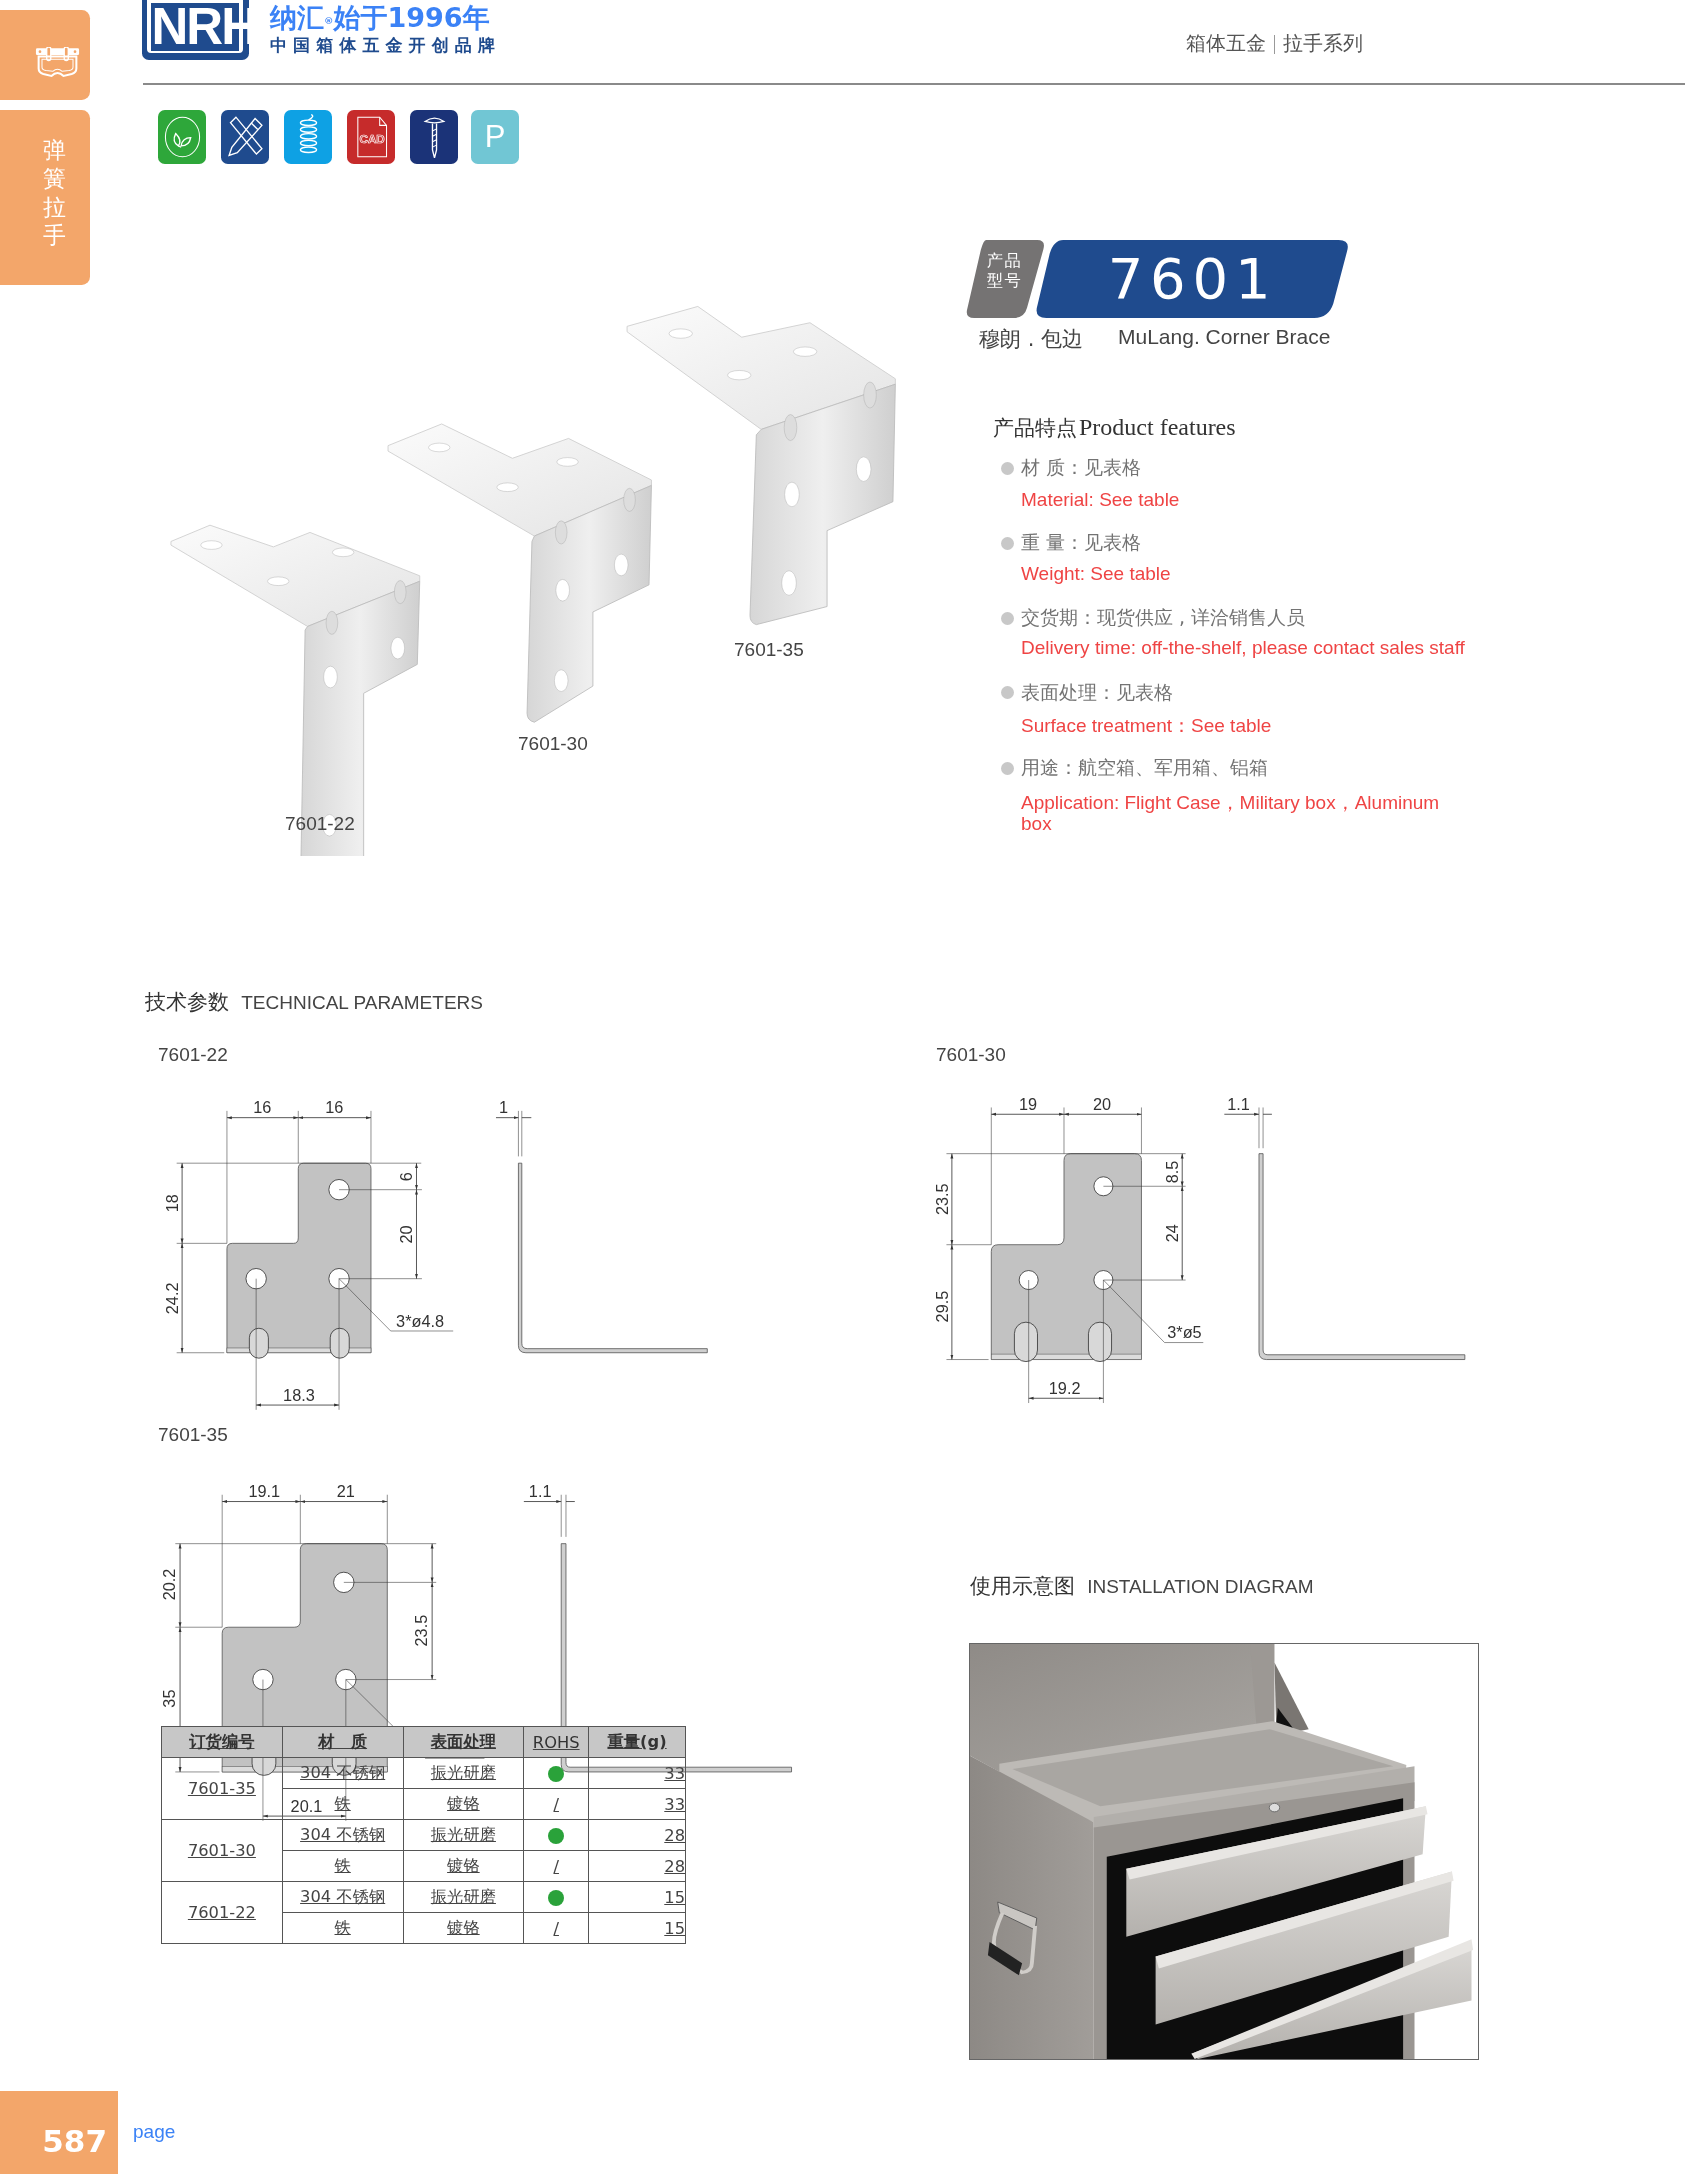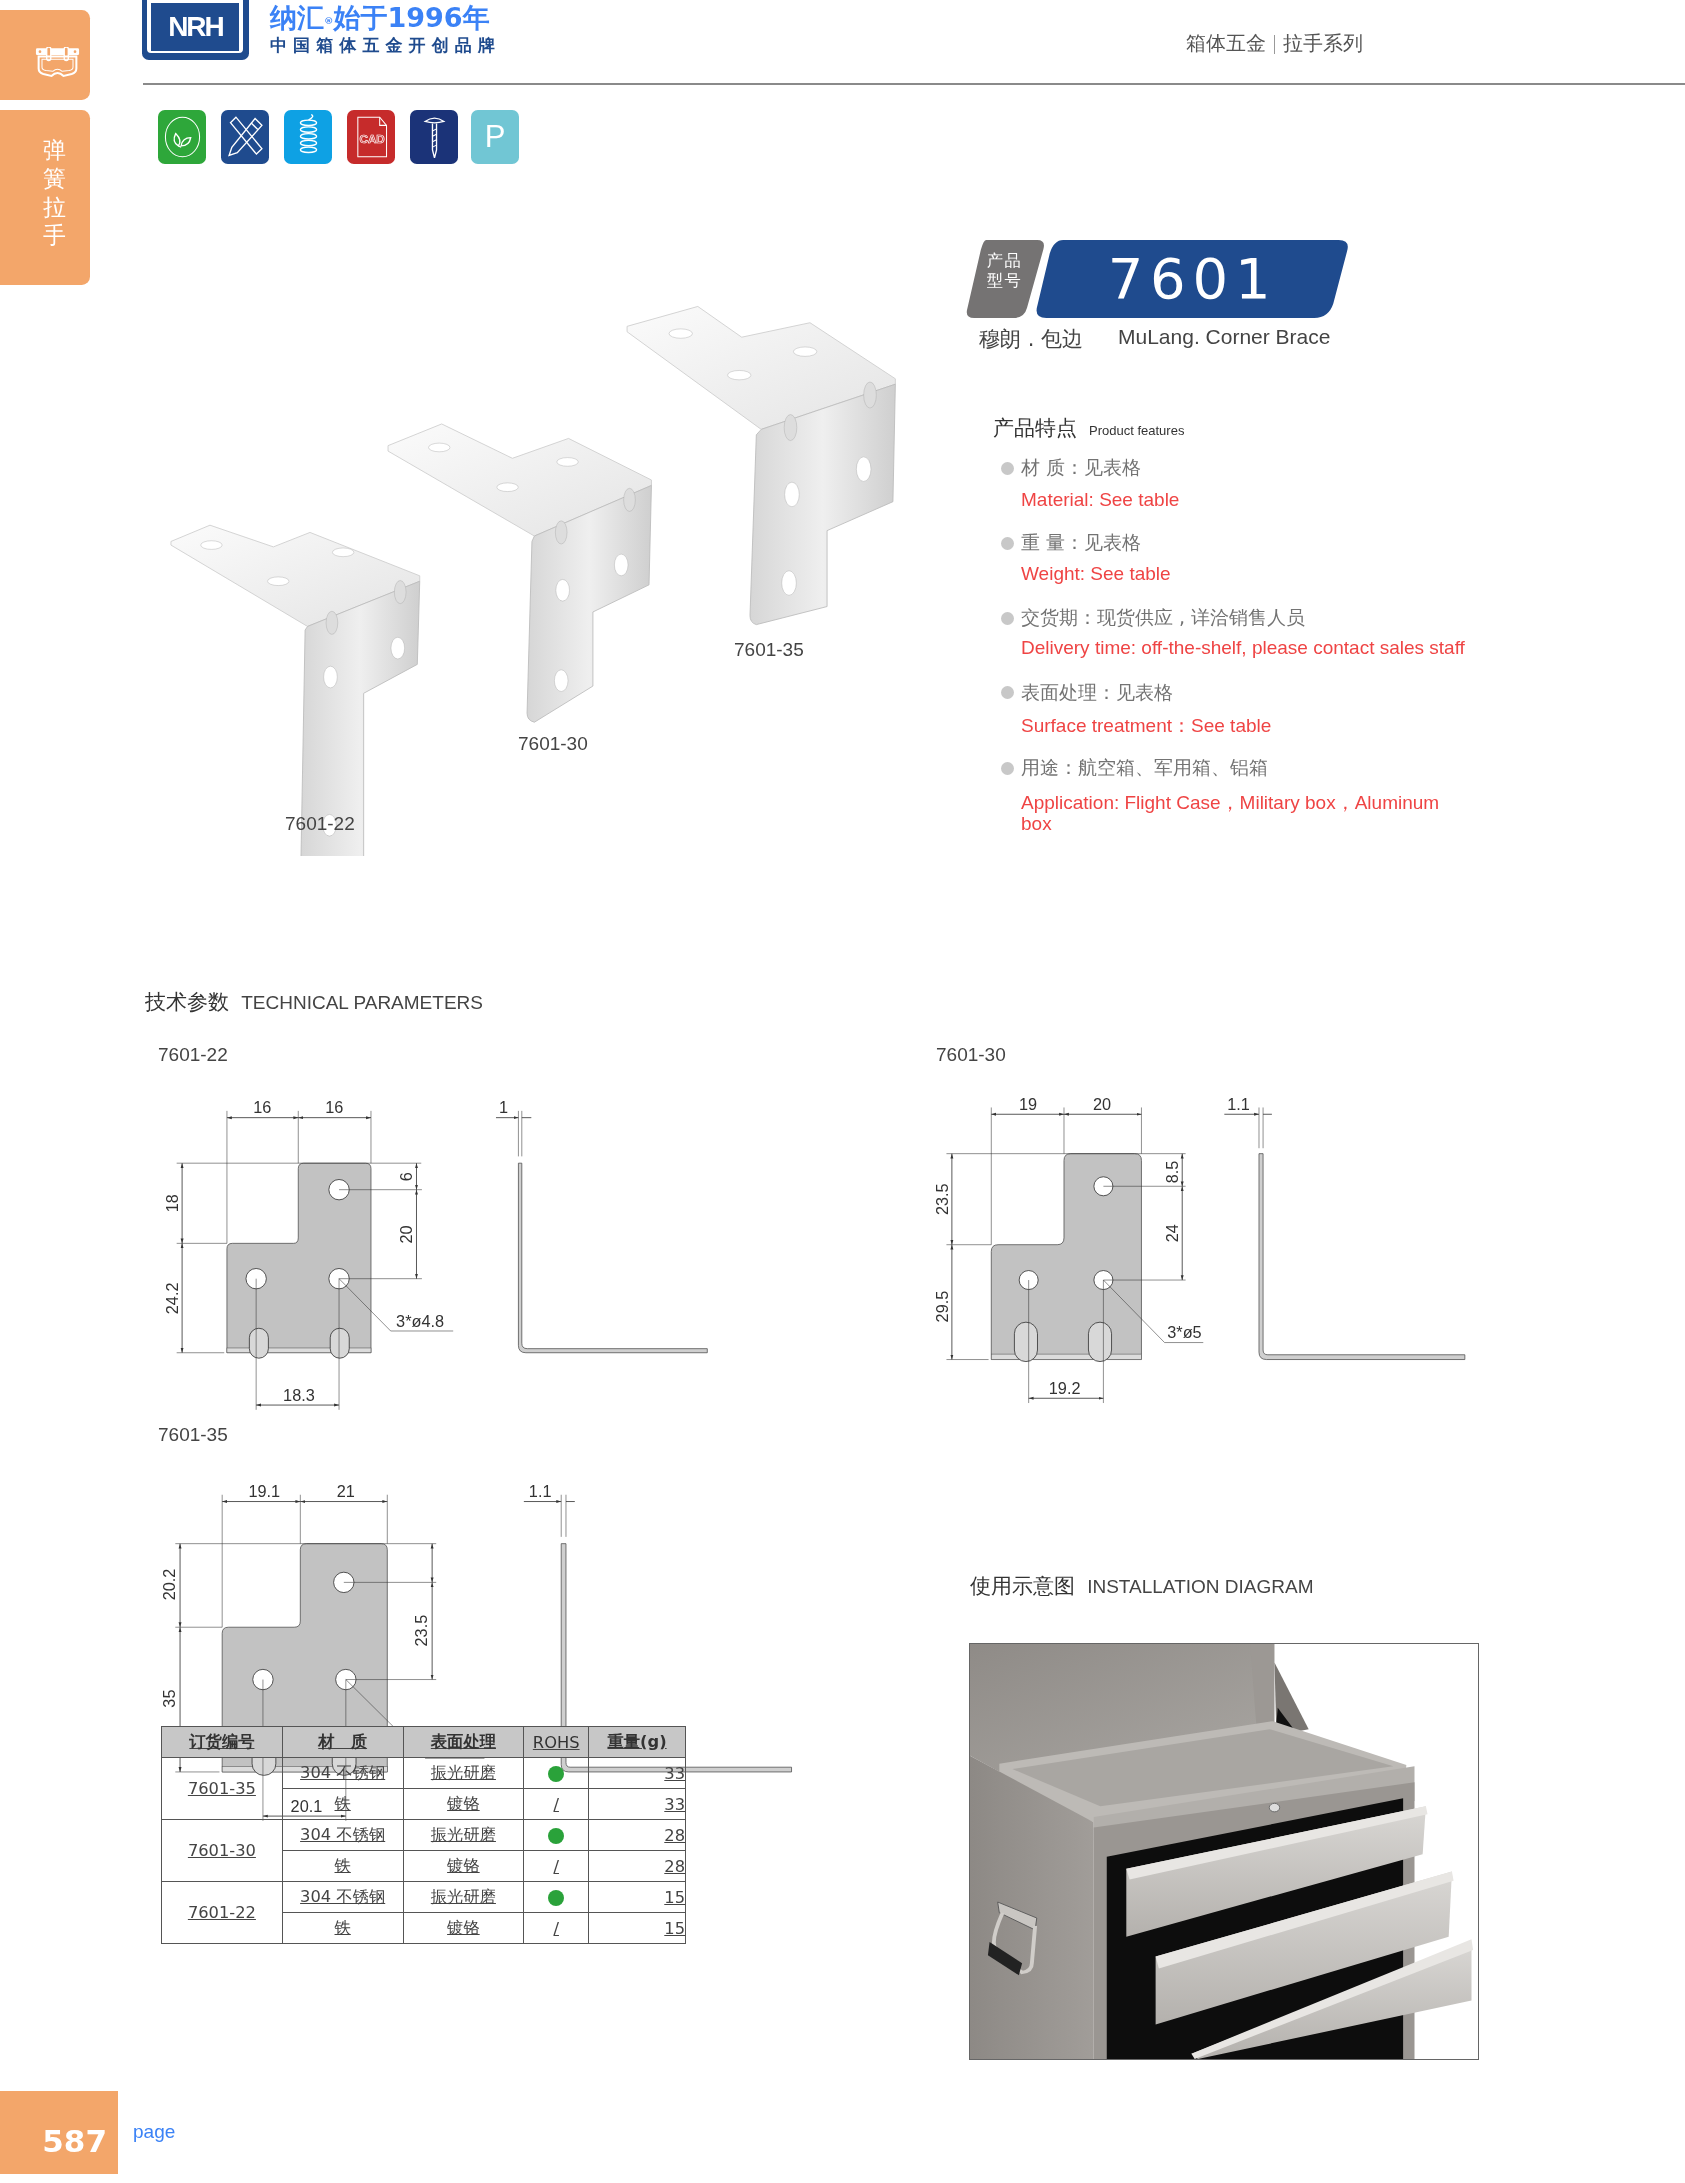--- a/index.html
+++ b/index.html
@@ -7,21 +7,21 @@
          font-family:"DejaVu Sans", "Liberation Sans", sans-serif; color:#3a3a3a; }
   .abs { position:absolute; }
   .tab { position:absolute; left:0; width:90px; background:#f3a66a; border-radius:0 8.2px 8.2px 0; }
   .tab-text { position:absolute; left:41px; width:27px; color:#fff; font-size:23px; line-height:28.5px;
               text-align:center; font-weight:300; }
   .logo-box { position:absolute; left:142px; top:0; width:107px; height:60px; background:#1f4b8e;
               border-radius:0 0 6.8px 6.8px; }
   .logo-inner { position:absolute; left:5.4px; top:0; width:96px; height:53px; background:#fff;
                 border-radius:0 0 4.1px 4.1px; }
   .logo-nrh { position:absolute; left:9.5px; top:2.7px; width:88px; height:48px; background:#1f4b8e;
-              color:#fff; font-family:"Liberation Sans", sans-serif; font-weight:bold; font-size:28px;
+              color:#fff; font-family:"Liberation Sans", sans-serif; font-weight:bold; font-size:51px;
               line-height:48px; text-align:center; letter-spacing:-2px; }
   .slogan1 { position:absolute; left:270px; top:1.4px; font-size:27px; font-weight:bold; color:#3b82f6;
              white-space:nowrap; line-height:33px; }
   .slogan1 sup { font-size:9.5px; vertical-align:top; position:relative; top:2.7px; }
   .slogan2 { position:absolute; left:270px; top:34px; font-size:17px; font-weight:bold; color:#1f4b8e;
              letter-spacing:6.1px; white-space:nowrap; line-height:22px; }
   .header-cat { position:absolute; left:1186px; top:30px; font-size:20px; color:#555; white-space:nowrap; }
   .header-cat .sep { display:inline-block; width:0.7px; height:19px; background:#999; margin:0 8.2px;
                      vertical-align:middle; }
   .header-line { position:absolute; left:143px; top:83px; width:1542px; height:2px; background:#8a8a8a; }
@@ -31,21 +31,21 @@
   .badge-blue { position:absolute; left:1036px; top:240px; width:313px; height:78px; }
   .badge-label { position:absolute; left:984px; top:251px; color:#fff; font-size:16.3px; line-height:20.4px;
                  width:41px; text-align:center; letter-spacing:1.4px; }
   .badge-model { position:absolute; left:1036px; top:240px; width:313px; height:78px; color:#fff;
                  font-size:56px; line-height:78px; text-align:center; letter-spacing:6.8px;
                  font-family:"DejaVu Sans", sans-serif; }
   .subtitle-cn { position:absolute; left:979px; top:325px; font-size:21px; color:#444; white-space:nowrap; }
   .subtitle-en { position:absolute; left:1118px; top:325px; font-size:21px; color:#444; white-space:nowrap;
                  font-family:"Liberation Sans", sans-serif; }
   .feat-title { position:absolute; left:993px; top:414px; font-size:21px; color:#333; white-space:nowrap; }
-  .feat-title .en { font-family:Liberation Sans, sans-serif; font-size:13px; margin-left:12px; }
+  .feat-title .en { font-family:Liberation Serif, serif; font-size:24px; margin-left:2px; }
   .feat-bullet { position:absolute; left:1001px; width:13px; height:13px; border-radius:50%; background:#c8c8c8; }
   .feat-cn { position:absolute; left:1021px; font-size:19px; color:#737373; white-space:nowrap; }
   .feat-en { position:absolute; left:1021px; font-size:19px; color:#ef4444; white-space:nowrap;
              font-family:"Liberation Sans", sans-serif; }
   .prod-label { position:absolute; font-size:19px; color:#444; font-family:"Liberation Sans", sans-serif; }
   .sec-title { position:absolute; font-size:21px; color:#333; white-space:nowrap; }
   .sec-title .en { font-family:"Liberation Sans", sans-serif; font-size:19px; margin-left:12.2px; color:#444; }
   .draw-label { position:absolute; font-size:19px; color:#444; font-family:"Liberation Sans", sans-serif; }
   .dim { font-family:"Liberation Sans", sans-serif; font-size:24px; fill:#333; }
   table.spec { position:absolute; left:161px; top:1726px; width:525px; border-collapse:collapse;

